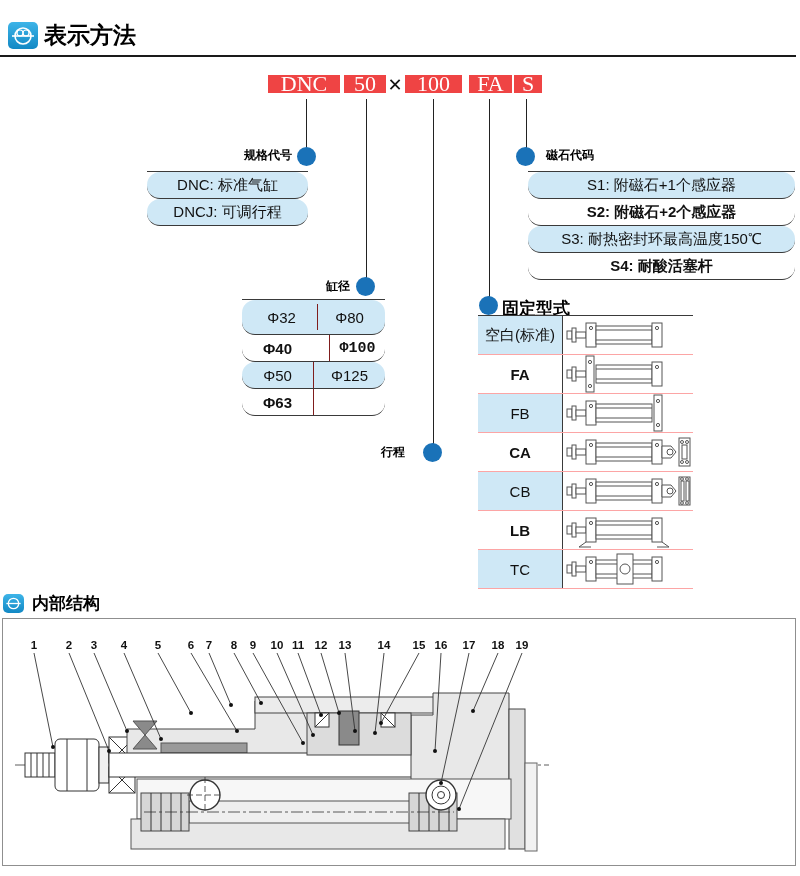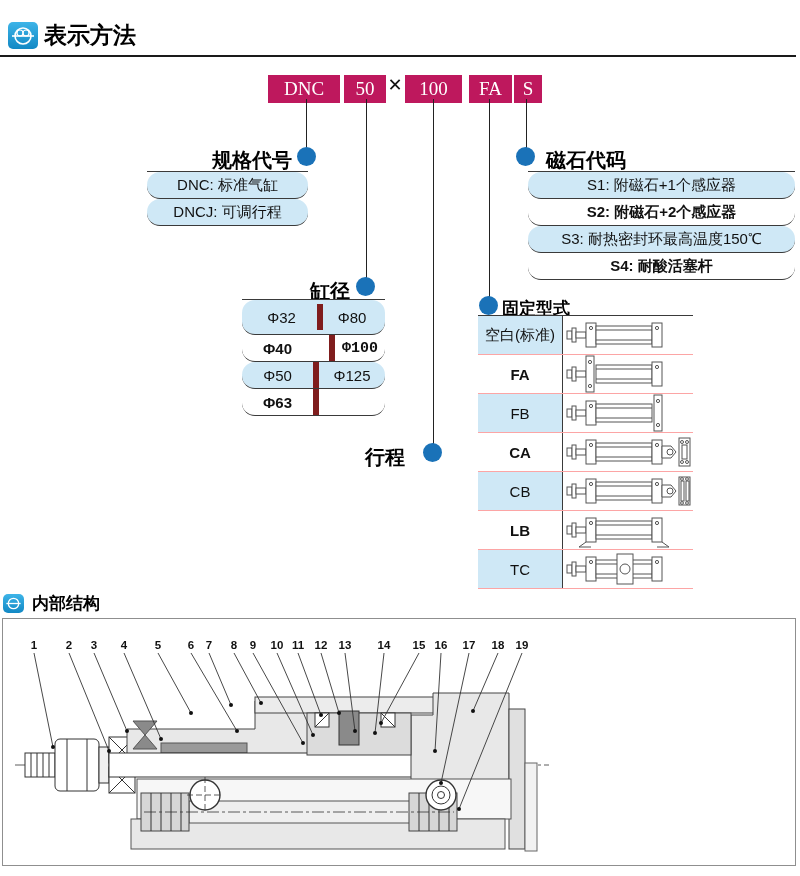--- a/index.html
+++ b/index.html
@@ -6,40 +6,40 @@
   #page{position:relative;width:800px;height:876px;background:#fff;
         font-family:"Liberation Sans",sans-serif;color:#111;overflow:hidden;}
 
   
   .brand-ico{position:absolute;background:linear-gradient(180deg,#3db4e8,#1288c4);
              border-radius:5px;display:flex;align-items:center;justify-content:center;}
   .sec-title{position:absolute;font-weight:bold;color:#000;}
   #title-rule{position:absolute;left:0;top:55px;width:796px;height:2px;background:#1a1a1a;}
 
   
-  .code-box{position:absolute;top:75px;height:28px;background:#be185d;color:#fff;
+  .code-box{position:absolute;top:75px;height:18px;background:#ef4444;color:#fff;
             display:flex;align-items:center;justify-content:center;
-            font-family:"Liberation Serif",serif;font-size:19px;}
+            font-family:"Liberation Serif",serif;font-size:22px;}
   #code-sep{position:absolute;top:71px;font-size:25px;font-weight:bold;color:#111;
             font-family:"Liberation Serif",serif;}
 
   
   .vline{position:absolute;width:1px;background:#222;}
   .dot{position:absolute;width:19px;height:19px;border-radius:50%;background:#1a72b8;}
 
-  .tbl-label{position:absolute;font-weight:bold;font-size:20px;color:#000;white-space:nowrap;}
+  .tbl-label{position:absolute;font-weight:bold;font-size:12px;color:#000;white-space:nowrap;}
 
   
   .mini-tbl{position:absolute;border-top:1px solid #3a3a3a;font-size:15px;}
   .mini-row{display:flex;align-items:center;height:26px;border-bottom:1px solid #3a3a3a;
             justify-content:center;white-space:nowrap;border-radius:13px;}
   .row-alt{background:#cfe8f6;font-weight:normal;}
   .row-plain{background:#fff;font-weight:bold;}
   .bore-cell{display:flex;align-items:center;justify-content:center;height:100%;}
-  .bore-cell.c2{border-left:6px solid #7f1d1d;text-align:right;}
+  .bore-cell.c2{border-left:1px solid #7f1d1d;text-align:right;}
 
   
   #mount-tbl{position:absolute;left:478px;top:315px;width:215px;border-top:1.5px solid #3a3a3a;}
   .mount-row{display:flex;height:38px;border-bottom:1px solid #fca5a5;}
   .mount-code{width:84px;display:flex;align-items:center;justify-content:center;
               font-size:15px;border-right:1.5px solid #3a3a3a;}
   .mount-diag{flex:1;background:#fff;display:flex;align-items:center;justify-content:center;}
 
   
   #int-box{position:absolute;left:2px;top:618px;width:792px;height:246px;

